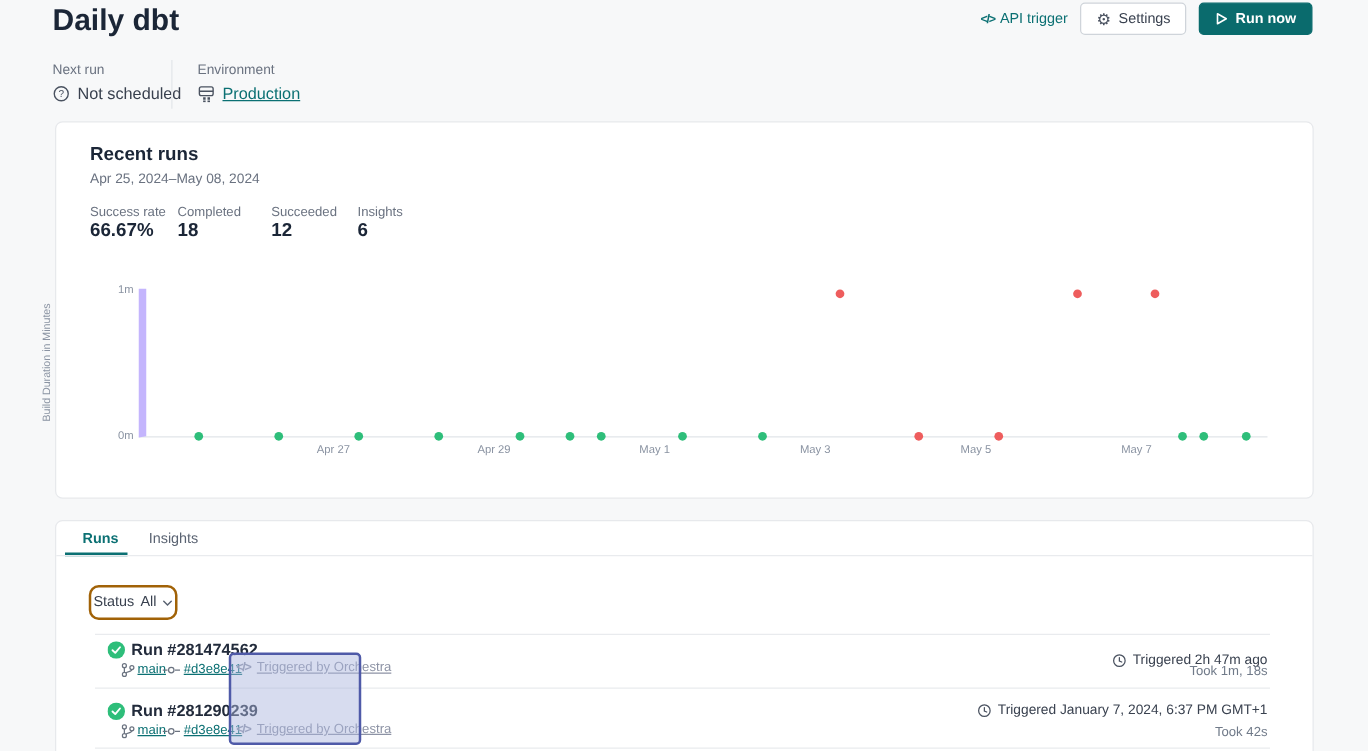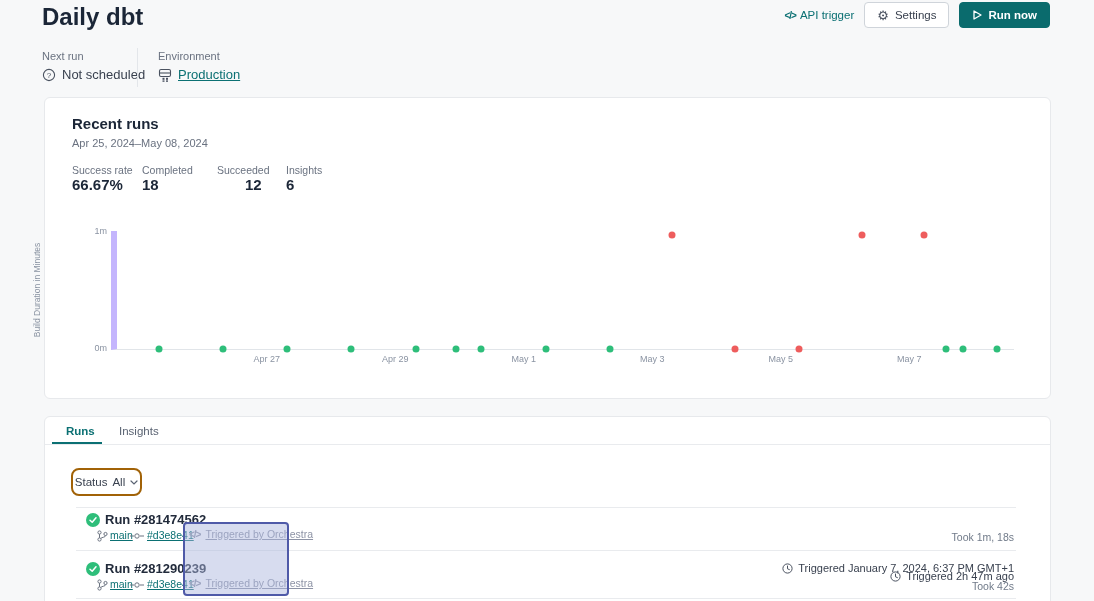--- a/index.html
+++ b/index.html
@@ -117,21 +117,21 @@
 
 <div id="card-recent" class="abs card">
   <div class="abs card-title">Recent runs</div>
   <div class="abs date-range">Apr 25, 2024–May 08, 2024</div>
 
   <div class="abs stat-label" style="left:27px;">Success rate</div>
   <div class="abs stat-value" style="left:27px;">66.67%</div>
   <div class="abs stat-label" style="left:97px;">Completed</div>
   <div class="abs stat-value" style="left:97px;">18</div>
   <div class="abs stat-label" style="left:172px;">Succeeded</div>
-  <div class="abs stat-value" style="left:172px;margin-left:28px;">12</div>
+  <div class="abs stat-value" style="left:172px;">12</div>
   <div class="abs stat-label" style="left:241px;">Insights</div>
   <div class="abs stat-value" style="left:241px;">6</div>
 
   <div class="abs ylabel">
       <span>Build Duration in Minutes</span>
     </div>
   <div class="abs ytick" style="left:22px; top:128px;">1m</div>
   <div class="abs ytick" style="left:22px; top:245px;">0m</div>
 
   <div id="plot" class="abs">
@@ -193,21 +193,21 @@
     <svg class="abs icon-svg" style="left:85px; top:115px;" width="14" height="8" viewBox="0 0 14 8">
       <line x1="0" y1="4" x2="4" y2="4" stroke="#6b7380" stroke-width="1"></line>
       <circle cx="7" cy="4" r="2.2" fill="none" stroke="#6b7380" stroke-width="1"></circle>
       <line x1="10" y1="4" x2="14" y2="4" stroke="#6b7380" stroke-width="1"></line>
     </svg>
     <a class="abs mini-link" style="left:102px; top:112px;">#d3e8e41</a>
     <a class="abs trigger-link" style="left:144px; top:111px;">
       <span class="code-glyph">&lt;/&gt;</span>
       <span class="t-underline">Triggered by Orchestra</span>
     </a>
-    <div class="right-line1" style="top:105px;margin-top:48px;">
+    <div class="right-line1" style="top:105px;">
       <svg class="icon-svg" width="11" height="11" viewBox="0 0 11 11">
         <circle cx="5.5" cy="5.5" r="4.6" fill="none" stroke="#4a5260" stroke-width="1"></circle>
         <polyline points="5.5,3 5.5,5.8 7.4,6.6" fill="none" stroke="#4a5260" stroke-width="1" stroke-linecap="round"></polyline>
       </svg>
       <span>Triggered 2h 47m ago</span>
     </div>
     <div class="right-line2" style="top:114px;">Took 1m, 18s</div>
   </div>
 
   <div class="abs list-divider" style="top:133px;"></div>

